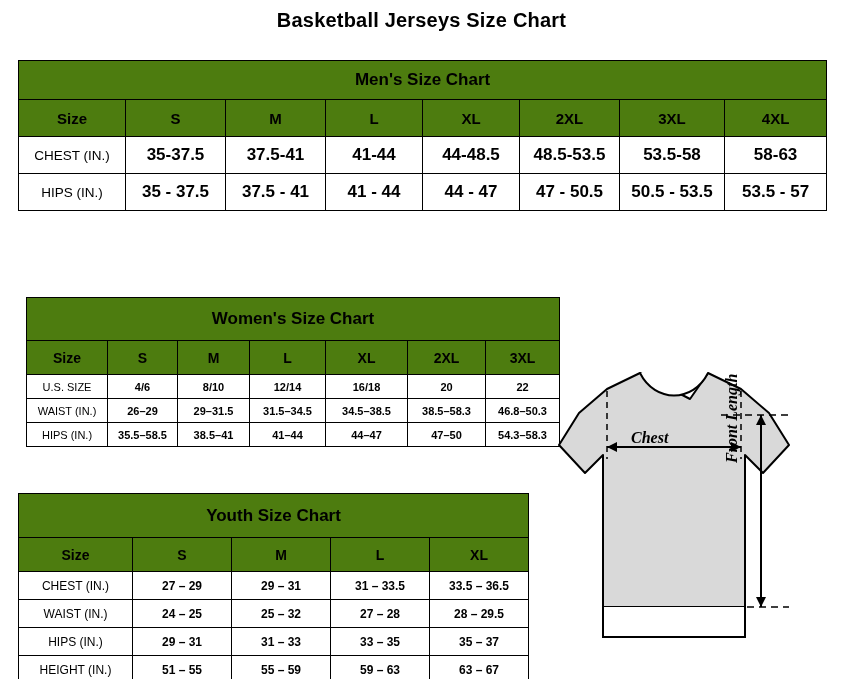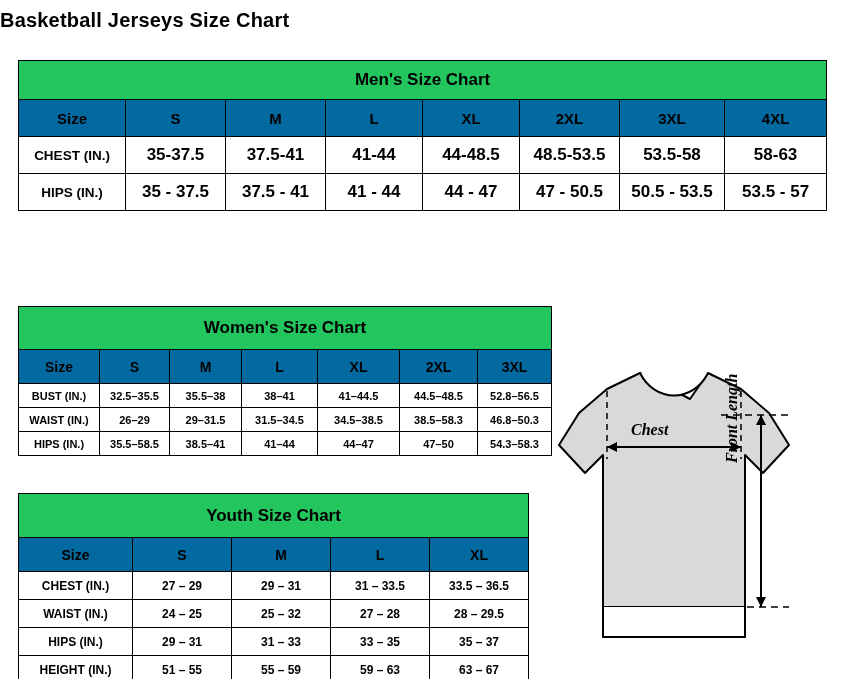--- a/index.html
+++ b/index.html
@@ -9,74 +9,74 @@
   body {
     width: 843px;
     height: 679px;
     background: #ffffff;
     font-family: "Liberation Sans", sans-serif;
     color: #000000;
     position: relative;
     overflow: hidden;
   }
   .page-title {
+    text-align: center;
     font-size: 20px;
     font-weight: bold;
     margin-top: 9px;
     letter-spacing: 0.2px;
   }
   table {
     border-collapse: collapse;
     table-layout: fixed;
   }
   table td, table th {
     border: 1px solid #000000;
     text-align: center;
     vertical-align: middle;
     background: #ffffff;
     font-weight: bold;
     padding: 0;
   }
   .chart-title td {
-    background: #22c55e;
+    background: #4d7c0f;
     font-size: 16px;
     font-weight: bold;
     height: 34px;
   }
   .hdr td {
-    background: #0369a1;
+    background: #4d7c0f;
     font-size: 14px;
     font-weight: bold;
     height: 33px;
   }
   .rowlabel {
     font-size: 13px;
-    font-weight: bold;
+    font-weight: normal;
     text-align: center;
   }
 
   
   #mens-table {
     position: absolute;
     left: 18px;
     top: 60px;
     width: 808px;
   }
   #mens-table .chart-title td { height: 38px; font-size: 17px; }
   #mens-table .hdr td { height: 36px; font-size: 15px; }
   #mens-table tbody td { height: 36px; font-size: 17px; }
   #mens-table td.rowlabel { font-size: 13.5px; }
 
   
   #womens-table {
     position: absolute;
-    left: 18px;
+    left: 26px;
     top: 297px;
     width: 533px;
-    margin-top: 9px;
   }
   #womens-table .chart-title td { height: 42px; font-size: 17px; }
   #womens-table .hdr td { height: 33px; font-size: 14px; }
   #womens-table tbody td { height: 23px; font-size: 11px; }
   #womens-table td.rowlabel { font-size: 11px; }
 
   
   #youth-table {
     position: absolute;
     left: 18px;
@@ -101,21 +101,21 @@
     position: absolute;
     font-family: "Liberation Serif", serif;
     font-weight: bold;
     font-style: italic;
     font-size: 16px;
     color: #000;
     white-space: nowrap;
   }
   #chest-label {
     left: 86px;
-    top: 66px;
+    top: 74px;
   }
   #front-length-label {
     left: 178px;
     top: 108px;
     transform: rotate(-90deg);
     transform-origin: left top;
   }
 </style>
 </head>
 <body>
@@ -187,27 +187,27 @@
     <tr class="hdr">
       <td>Size</td>
       <td>S</td>
       <td>M</td>
       <td>L</td>
       <td>XL</td>
       <td>2XL</td>
       <td>3XL</td>
     </tr>
     <tr>
-      <td class="rowlabel">BUST  (IN.)</td>
-      <td>32.5–35.5</td>
-      <td>35.5–38</td>
-      <td>38–41</td>
-      <td>41–44.5</td>
-      <td>44.5–48.5</td>
-      <td>52.8–56.5</td>
+      <td class="rowlabel">U.S.  SIZE</td>
+      <td>4/6</td>
+      <td>8/10</td>
+      <td>12/14</td>
+      <td>16/18</td>
+      <td>20</td>
+      <td>22</td>
     </tr>
     <tr>
       <td class="rowlabel">WAIST  (IN.)</td>
       <td>26–29</td>
       <td>29–31.5</td>
       <td>31.5–34.5</td>
       <td>34.5–38.5</td>
       <td>38.5–58.3</td>
       <td>46.8–50.3</td>
     </tr>

